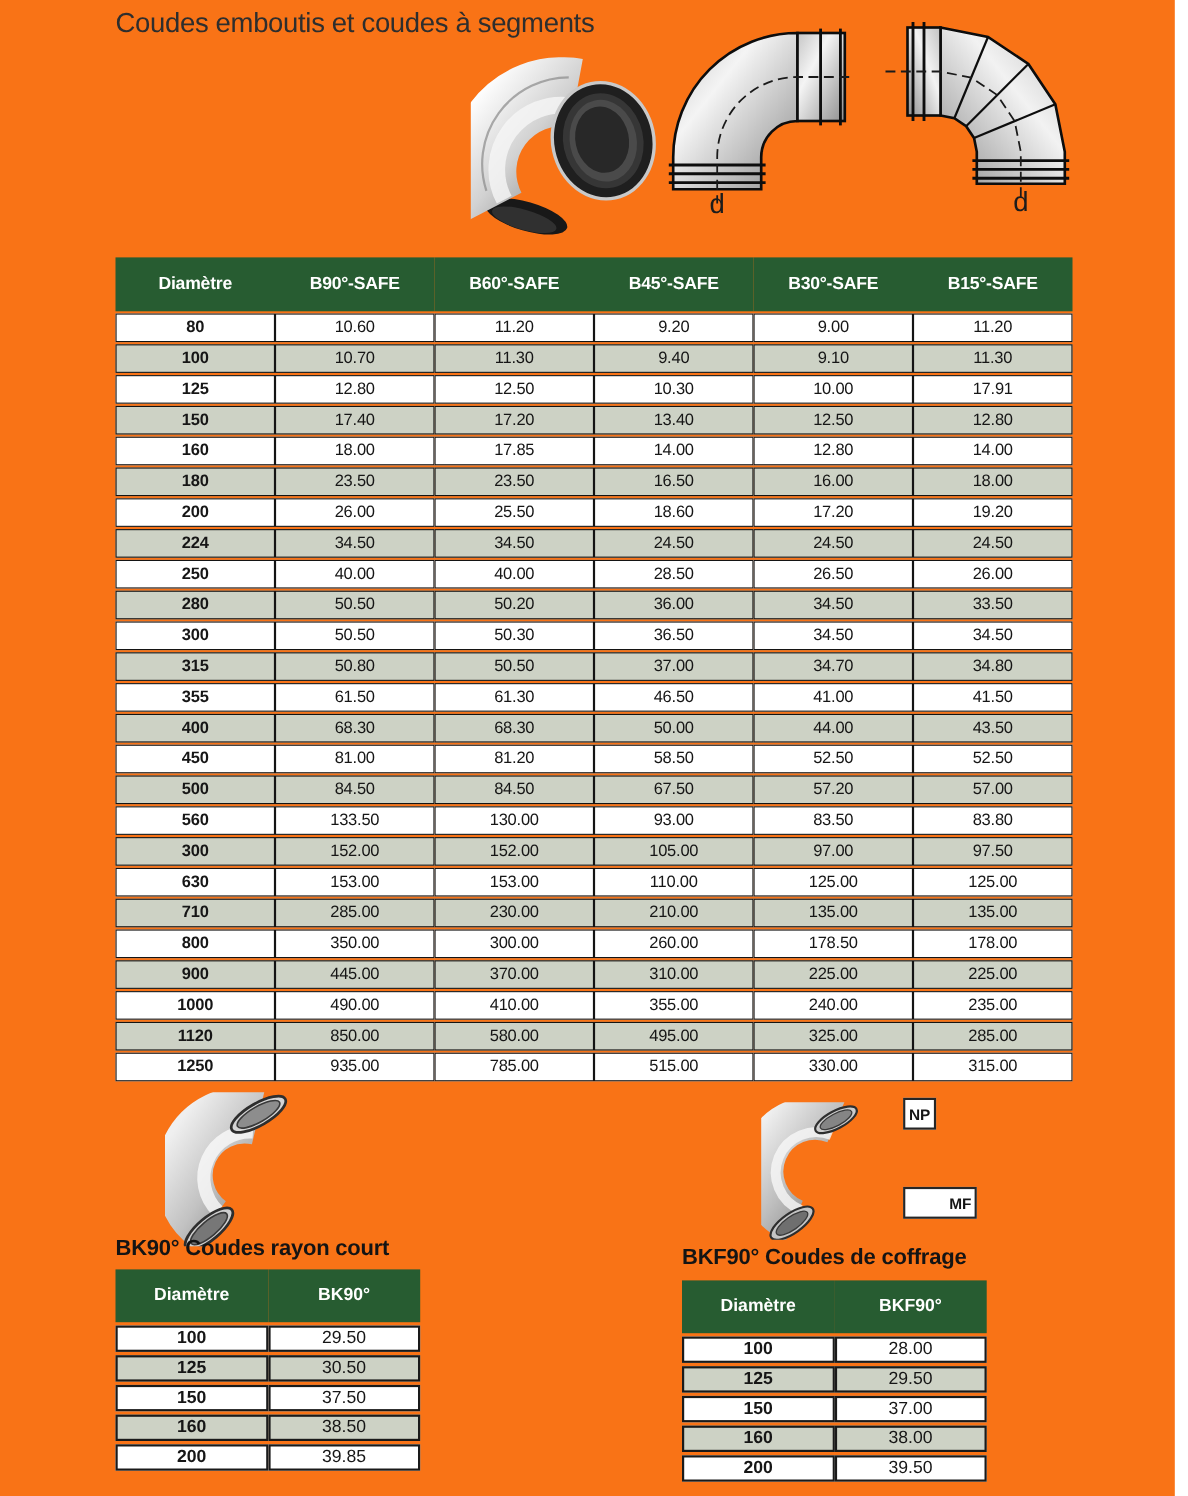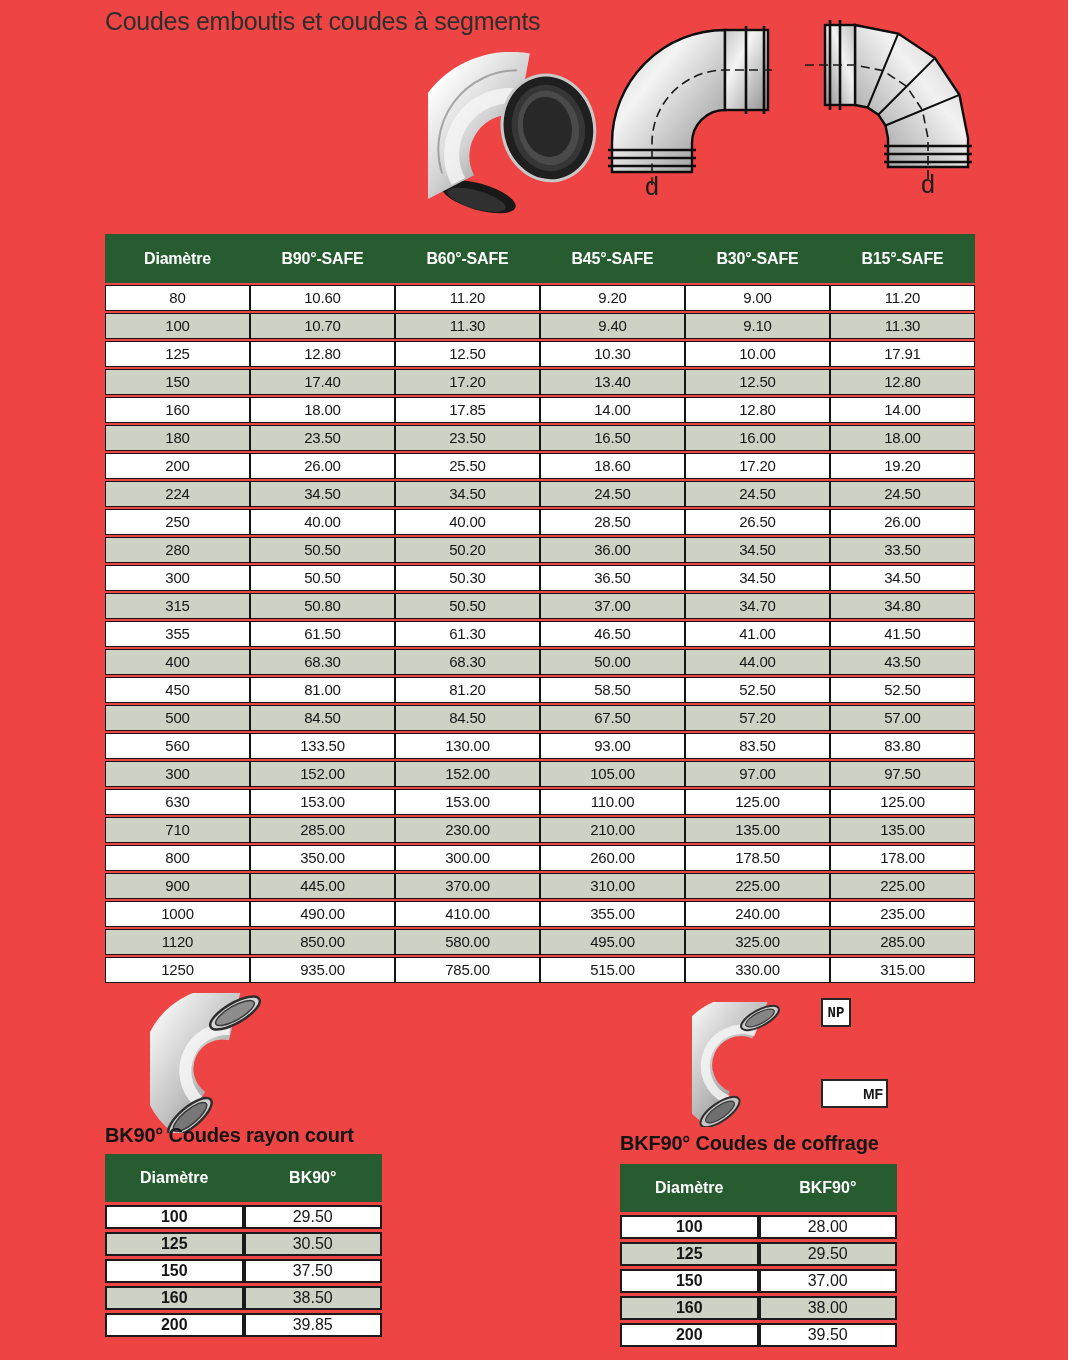--- a/index.html
+++ b/index.html
@@ -1,51 +1,51 @@
 <!DOCTYPE html>
 <html><head>
 <meta charset="utf-8">
 <style>
   html,body{margin:0;padding:0;background:#fff;}
-  .page{position:relative;width:1068px;height:1360px;background:#ef4444;
+  .page{position:relative;width:1068px;height:1360px;background:#f97316;
         font-family:"Liberation Sans",sans-serif;overflow:hidden;color:#111;}
 
   .doc-title{position:absolute;left:105px;top:6px;width:470px;
              font-size:25px;line-height:31px;color:#2e2e2e;letter-spacing:-0.3px;}
 
   
   table{border-collapse:separate;table-layout:fixed;width:100%;}
   .price-table{border-spacing:0 2px;}
   .price-table th{background:#275c31;color:#fff;font-weight:bold;font-size:16px;
                   height:49px;padding:0;text-align:center;border:none;letter-spacing:-0.2px;}
   .price-table td{border:1px solid #141414;background:#fff;text-align:center;
                   font-size:15px;height:24px;line-height:24px;padding:0;color:#161616;letter-spacing:-0.2px;}
   .price-table tbody tr:nth-child(even) td{background:#cdd2c5;}
-  .price-table td:first-child{font-weight:normal;margin-top:14px;}
+  .price-table td:first-child{font-weight:bold;margin-top:14px;}
 
   .small-table{border-spacing:0 3px;}
   .small-table th{background:#275c31;color:#fff;font-weight:bold;font-size:16px;
                   height:48px;padding:0;text-align:center;border:none;}
   .small-table td{border:2px solid #1a1a1a;background:#fff;text-align:center;
                   font-size:16px;height:20px;line-height:20px;padding:0;color:#161616;}
   .small-table tbody tr:nth-child(even) td{background:#cdd2c5;}
   .small-table td:first-child{font-weight:bold;}
 
   .main-table-wrap{position:absolute;left:105px;top:232px;width:870px;}
   .bk90-wrap {position:absolute;left:105px;top:1151px;width:277px;}
   .bkf90-wrap{position:absolute;left:620px;top:1161px;width:277px;}
 
   .section-title{position:absolute;font-weight:bold;font-size:20px;color:#141414;letter-spacing:-0.2px;}
   .bk90-title {left:105px;top:1124px;}
   .bkf90-title{left:620px;top:1132px;}
 
   .badge{position:absolute;width:26px;height:25px;border:2px solid #262626;background:#fff;
          display:flex;align-items:center;justify-content:center;
          font-weight:bold;font-size:14px;color:#151515;}
-  .badge-np{left:821px;top:998px;font-family:Liberation Mono, monospace;}
+  .badge-np{left:821px;top:998px;}
   .badge-mf{left:821px;top:1079px;padding-left:37px;}
 
   .fig{position:absolute;}
   .fig-photo-elbow{left:428px;top:52px;width:172px;height:162px;}
   .fig-b90{left:600px;top:20px;width:180px;height:180px;}
   .fig-seg{left:800px;top:15px;width:180px;height:180px;}
   .fig-bk90{left:150px;top:993px;width:170px;height:140px;}
   .fig-bkf90{left:692px;top:1002px;width:110px;height:125px;}
 
   .d-label{position:absolute;font-size:25px;color:#1c1c1c;width:22px;text-align:center;

